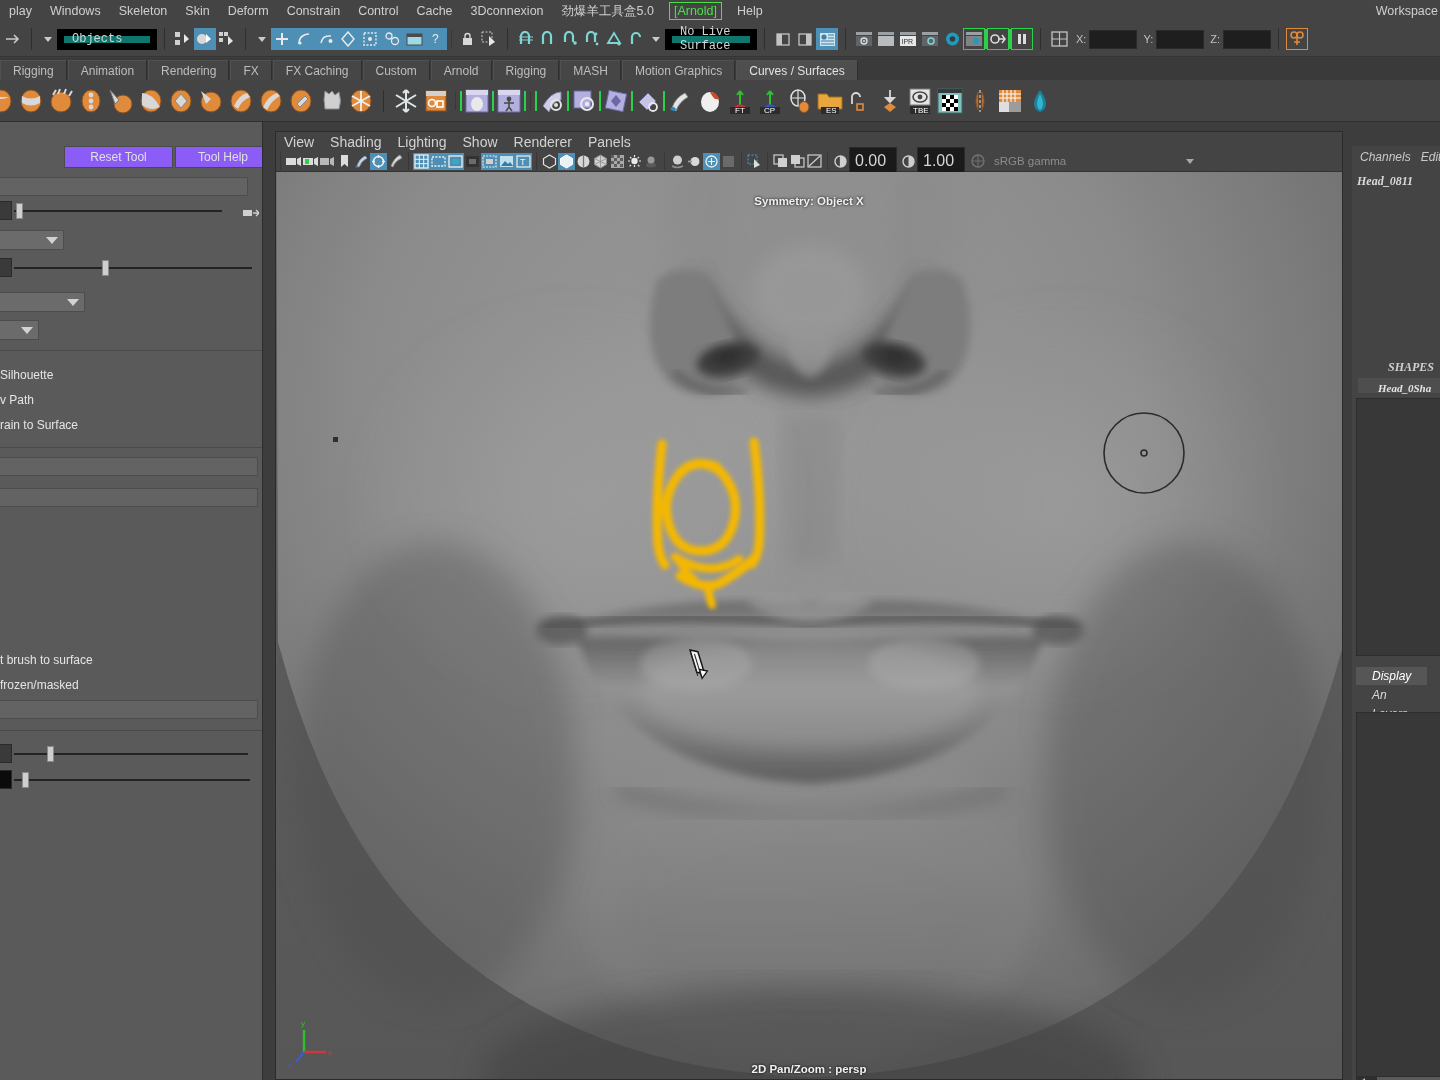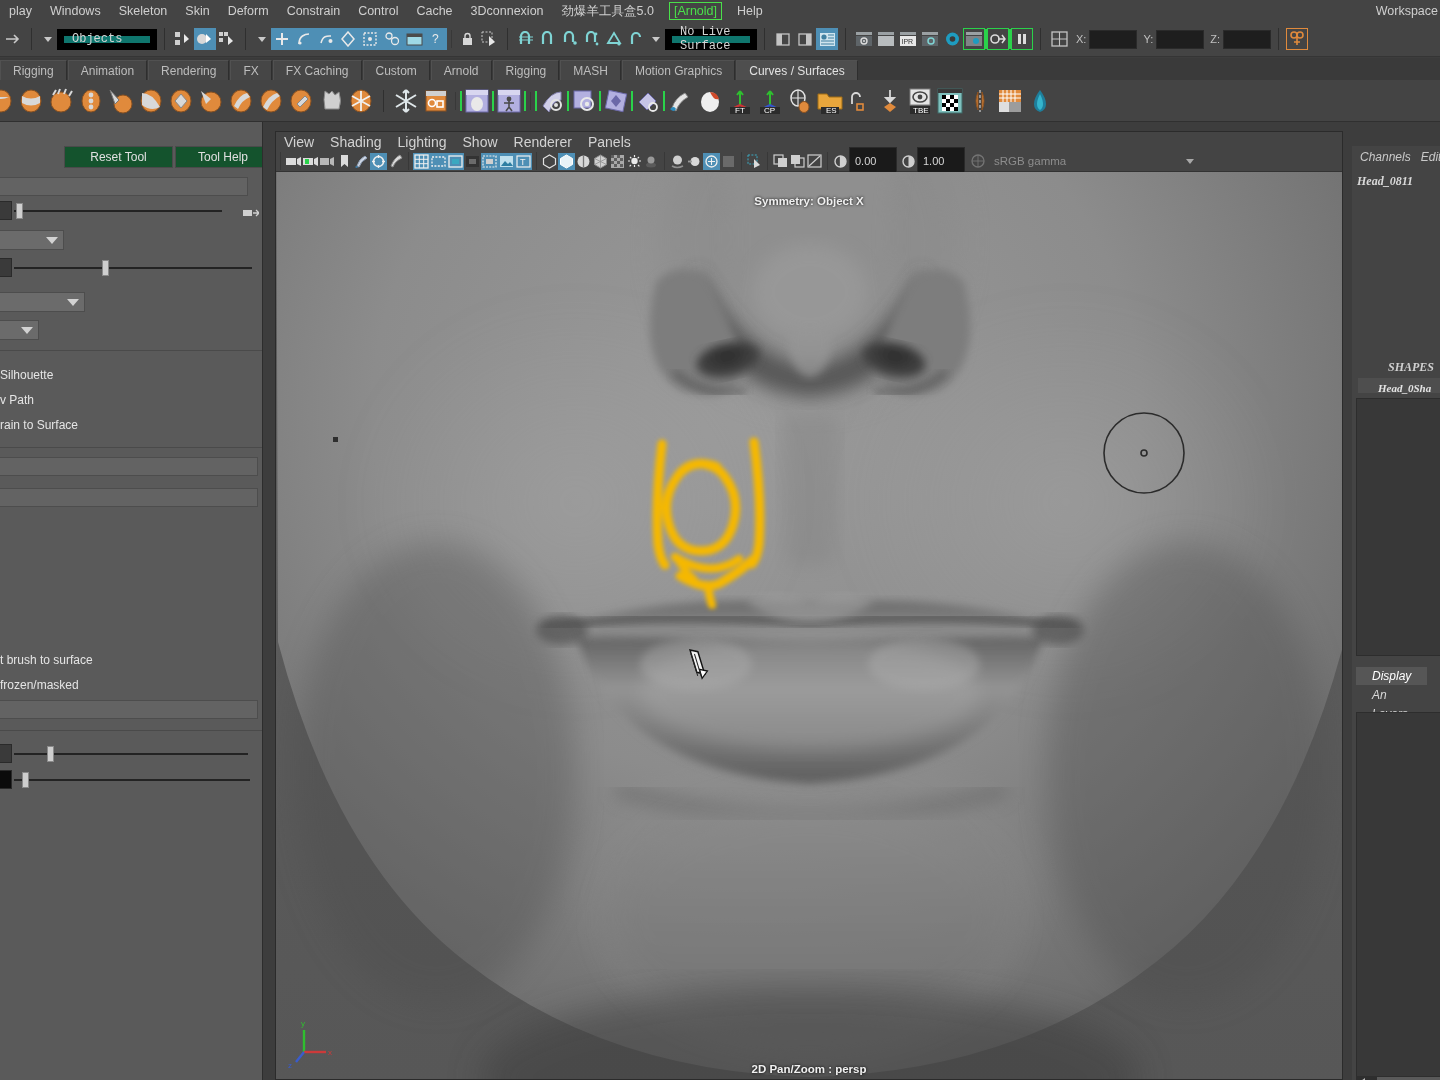--- a/index.html
+++ b/index.html
@@ -45,21 +45,21 @@
   
   .shelf { position:absolute; left:0; top:80px; width:1440px; height:42px;
     background:#444444; display:flex; align-items:center; border-bottom:1px solid #303030; }
   .sicon { width:30px; height:32px; flex:0 0 auto; position:relative; display:flex;
     align-items:center; justify-content:center; }
 
   
   .leftpanel { position:absolute; left:0; top:122px; width:263px; height:958px;
     background:#5a5a5a; border-right:1px solid #2d2d2d; overflow:hidden; }
   .btnrow { position:absolute; left:0; top:24px; width:263px; height:24px; display:flex; }
-  .pbtn { height:22px; background:#14532d; border:1px solid #4a4a4a; font-size:12px;
+  .pbtn { height:22px; background:#8b5cf6; border:1px solid #4a4a4a; font-size:12px;
     color:#e0e0e0; display:flex; align-items:center; justify-content:center; }
   .field { background:#636363; border:1px solid #4d4d4d; height:19px; }
   .slider-track { height:2px; background:#232323; position:absolute; }
   .slider-knob { width:7px; height:16px; background:#cfcfcf; border:1px solid #8a8a8a;
     position:absolute; }
   .swatch { background:#3a3a3a; border:1px solid #2a2a2a; height:19px; }
   .lbl { font-size:12px; color:#e5e5e5; white-space:nowrap; }
   .divline { position:absolute; height:1px; background:#4a4a4a; left:0; width:263px; }
   .drop { background:#6b6b6b; border:1px solid #4d4d4d; height:20px; display:flex;
     align-items:center; justify-content:flex-end; }
@@ -71,21 +71,21 @@
     background:#6d6d6d; border:1px solid #2b2b2b; overflow:hidden; }
   .vpmenu { position:absolute; left:0; top:0; width:100%; height:19px; background:#444444;
     display:flex; align-items:center; }
   .vpmenu .mi { font-size:14px; color:#d2d2d2; padding:0 8px; }
   .vpbar { position:absolute; left:0; top:19px; width:100%; height:21px; background:#444444;
     display:flex; align-items:center; border-bottom:1px solid #333; }
   .vicon { width:17px; height:17px; flex:0 0 auto; display:flex; align-items:center;
     justify-content:center; position:relative; }
   .vicon.on { background:#4e8fb5; }
   .vfield { width:48px; height:28px; background:#1a1a1a; border:1px solid #2a2a2a;
-    font-size:11px; color:#d6d6d6; display:flex; align-items:center; padding-left:5px; }
+    font-size:16px; color:#d6d6d6; display:flex; align-items:center; padding-left:5px; }
   .gamma { font-size:11.5px; color:#8d8d8d; margin-left:8px; }
   .scene { position:absolute; left:0; top:40px; width:100%; height:909px; overflow:hidden; }
   .vptext { position:absolute; width:100%; text-align:center; font-size:11.5px;
     font-weight:bold; color:#f0f0f0; text-shadow:0 0 3px #000; }
 
   
   .rightpanel { position:absolute; left:1352px; top:146px; width:88px; height:949px;
     background:#444444; overflow:hidden;font-style:italic; }
   .cbmenu { height:22px; display:flex; align-items:center; }
   .cbmenu span { font-size:12px; color:#c9c9c9; padding-left:8px; }

